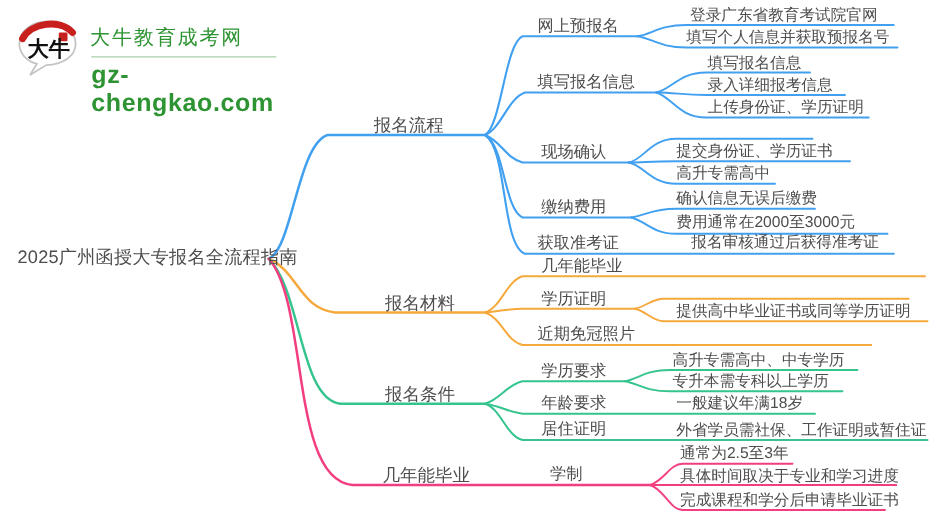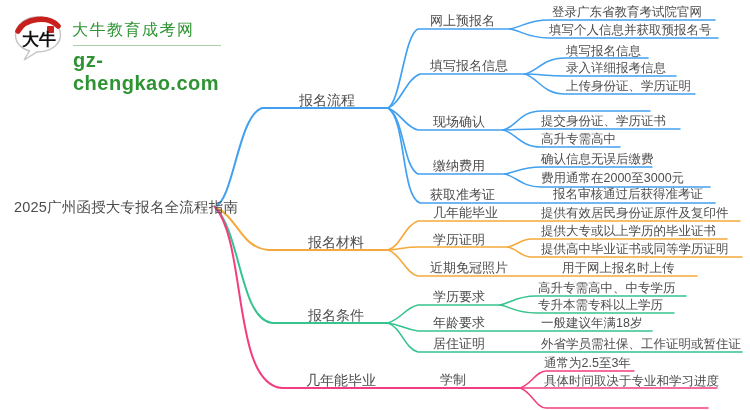--- a/index.html
+++ b/index.html
@@ -113,36 +113,34 @@
   <div class="n l3" style="left:541px;top:139px">高升专需高中</div>
 
   <div class="n l2" style="left:433px;top:166px">缴纳费用</div>
   <div class="n l3" style="left:541px;top:159px">确认信息无误后缴费</div>
   <div class="n l3" style="left:541px;top:178px">费用通常在2000至3000元</div>
 
   <div class="n l2" style="left:430px;top:195px">获取准考证</div>
   <div class="n l3" style="left:553px;top:194px">报名审核通过后获得准考证</div>
 
   <div class="n l2" style="left:433px;top:213px">几年能毕业</div>
-  <div class="n l3" style="left:541px;top:213px">提供有效居民身份证原件及复印件</div>
 
   <div class="n l2" style="left:433px;top:240px">学历证明</div>
-  <div class="n l3" style="left:541px;top:231px">提供大专或以上学历的毕业证书</div>
   <div class="n l3" style="left:541px;top:249px">提供高中毕业证书或同等学历证明</div>
 
   <div class="n l2" style="left:430px;top:268px">近期免冠照片</div>
-  <div class="n l3" style="left:562px;top:268px">用于网上报名时上传</div>
 
   <div class="n l2" style="left:433px;top:297px">学历要求</div>
   <div class="n l3" style="left:538px;top:288px">高升专需高中、中专学历</div>
   <div class="n l3" style="left:538px;top:305px">专升本需专科以上学历</div>
 
   <div class="n l2" style="left:433px;top:323px">年龄要求</div>
   <div class="n l3" style="left:541px;top:323px">一般建议年满18岁</div>
 
   <div class="n l2" style="left:433px;top:344px">居住证明</div>
   <div class="n l3" style="left:541px;top:344px">外省学员需社保、工作证明或暂住证</div>
 
   <div class="n l2" style="left:440px;top:380px">学制</div>
   <div class="n l3" style="left:544px;top:363px">通常为2.5至3年</div>
   <div class="n l3" style="left:544px;top:381px">具体时间取决于专业和学习进度</div>
+  <div class="n l3" style="left:544px;top:400px">完成课程和学分后申请毕业证书</div>
 
 </div>
 
 </body></html>

